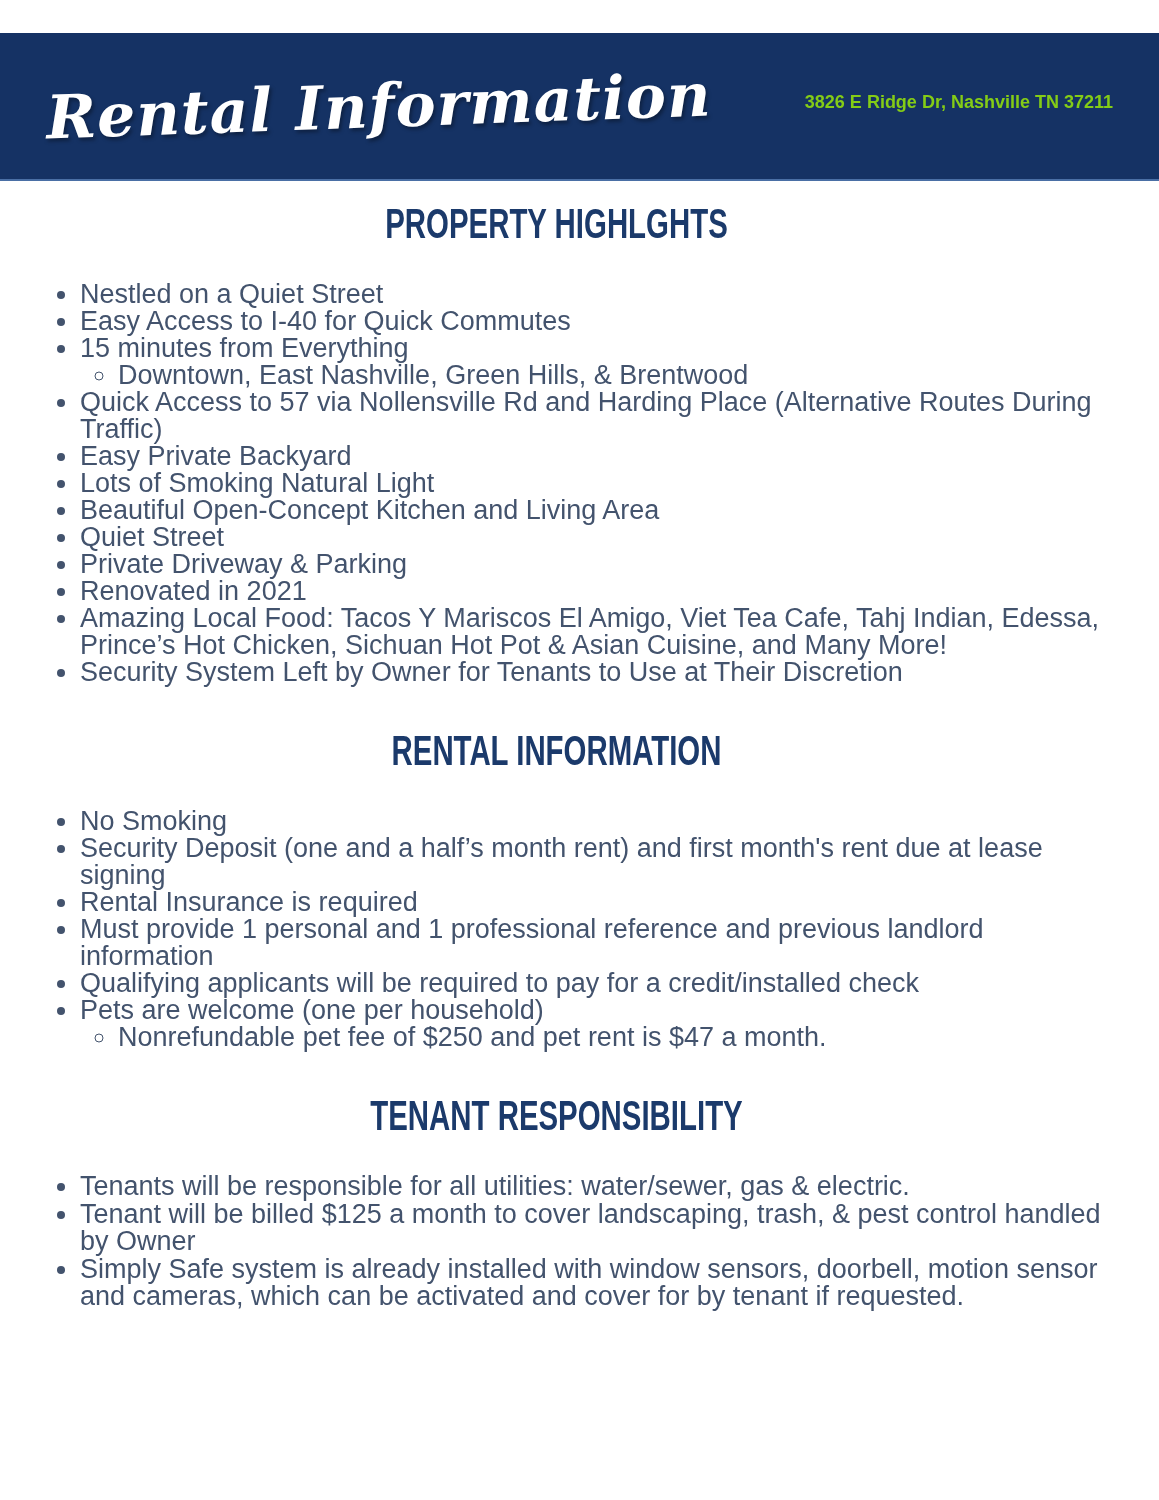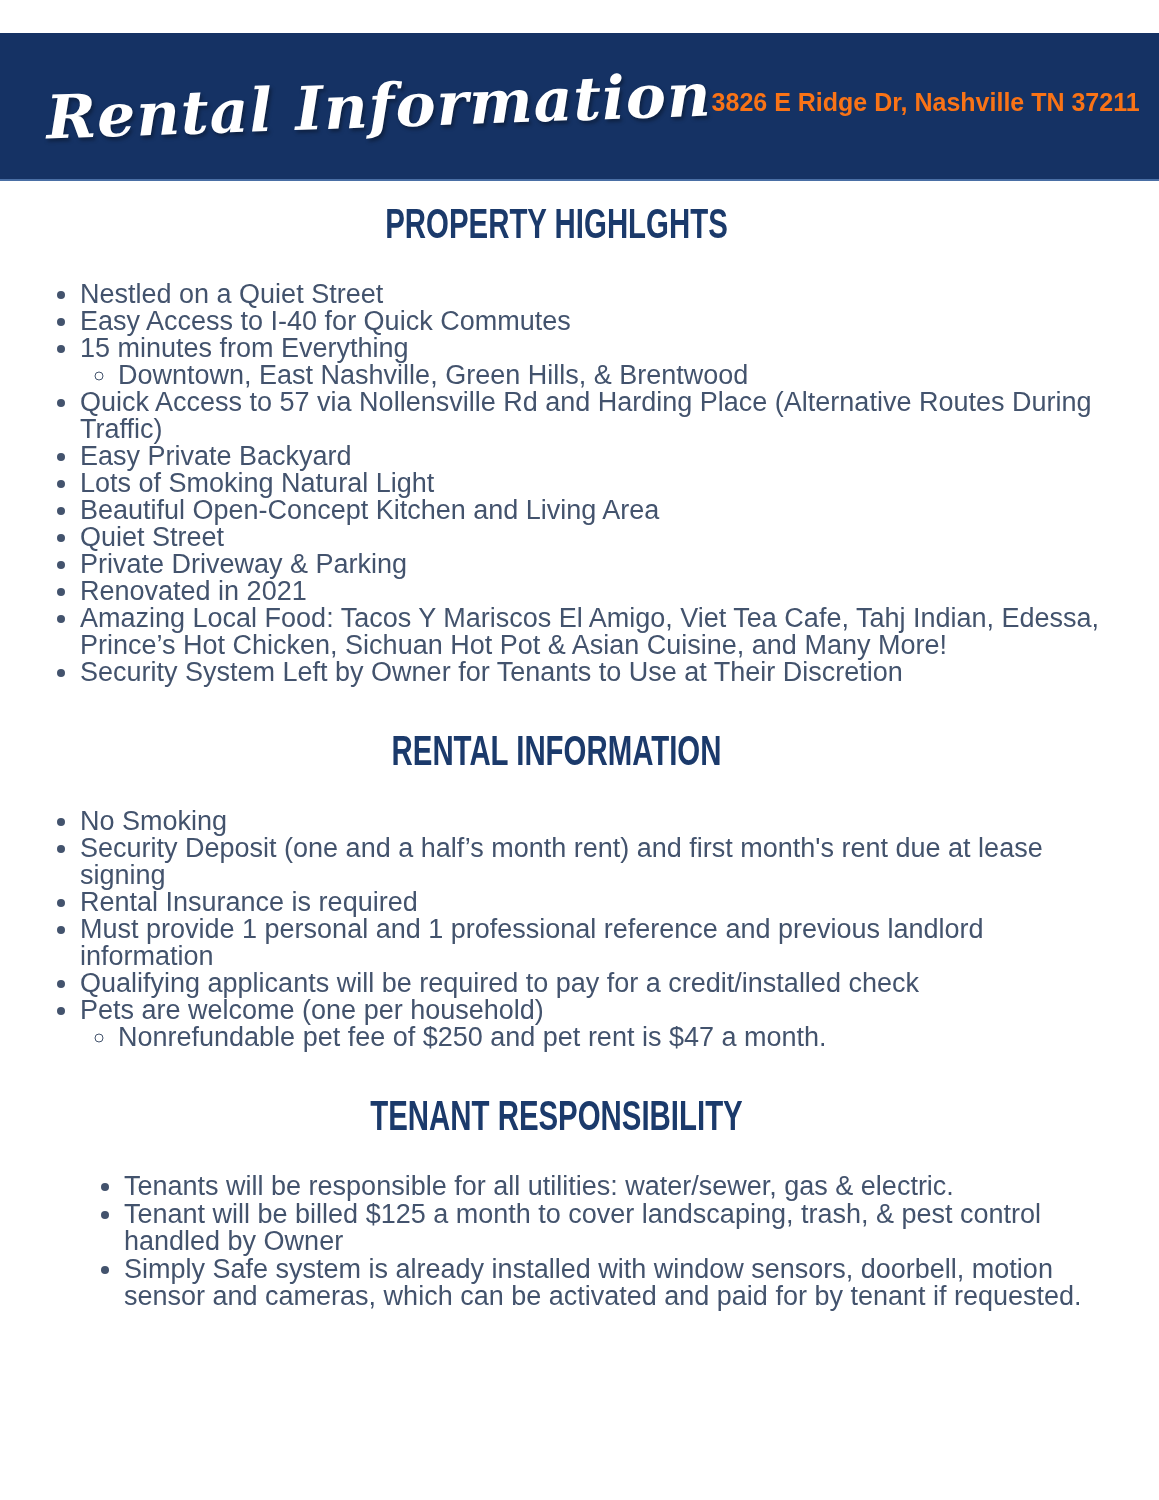--- a/index.html
+++ b/index.html
@@ -33,23 +33,23 @@
     font-style: italic;
     font-weight: bold;
     font-size: 60px;
     color: #ffffff;
     letter-spacing: 1px;
     transform: rotate(-2deg);
     text-shadow: 2px 3px 4px rgba(0,0,0,0.35);
     white-space: nowrap;
   }
   .header-address {
-    font-size: 25px;
+    font-size: 18px;
     font-weight: bold;
-    color: #f97316;
+    color: #84cc16;
     white-space: nowrap;
     margin-top: -8px;
   }
   
   .content {
     padding: 0 46px 0 0;
     color: var(--body, #43536d);
   }
   .doc-section { margin-top: 44px; }
   .doc-section:first-child { margin-top: 22px; }
@@ -72,21 +72,21 @@
     font-size: 27px;
     line-height: 27px;
   }
   .bullet-list > li { margin: 0; padding: 0; }
   .sub-list {
     margin: 0;
     padding: 0 0 0 38px;
     list-style: circle;
   }
   
-  .doc-section:nth-child(3) .bullet-list { padding-left: 80px; line-height: 27.5px; margin-left: 44px; }
+  .doc-section:nth-child(3) .bullet-list { padding-left: 80px; line-height: 27.5px; }
 </style>
 </head>
 <body>
 
 <div class="page">
 
   <div class="header-band">
     <div class="script-title">Rental Information</div>
     <div class="header-address">3826 E Ridge Dr, Nashville TN 37211</div>
   </div>
@@ -122,18 +122,18 @@
           <li>Pets are welcome (one per household)<ul class="sub-list">
               <li>Nonrefundable pet fee of $250 and pet rent is $47 a month.</li>
             </ul></li>
         </ul>
       </section>
       <section class="doc-section">
         <h2 class="section-heading">TENANT RESPONSIBILITY</h2>
         <ul class="bullet-list">
           <li>Tenants will be responsible for all utilities: water/sewer, gas &amp; electric.</li>
           <li>Tenant will be billed $125 a month to cover landscaping, trash, &amp; pest control handled by Owner</li>
-          <li>Simply Safe system is already installed with window sensors, doorbell, motion sensor and cameras, which can be activated and paid for by tenant if requested.</li>
+          <li>Simply Safe system is already installed with window sensors, doorbell, motion sensor and cameras, which can be activated and cover for by tenant if requested.</li>
         </ul>
       </section>
     </div>
 
 </div>
 
 </body></html>

